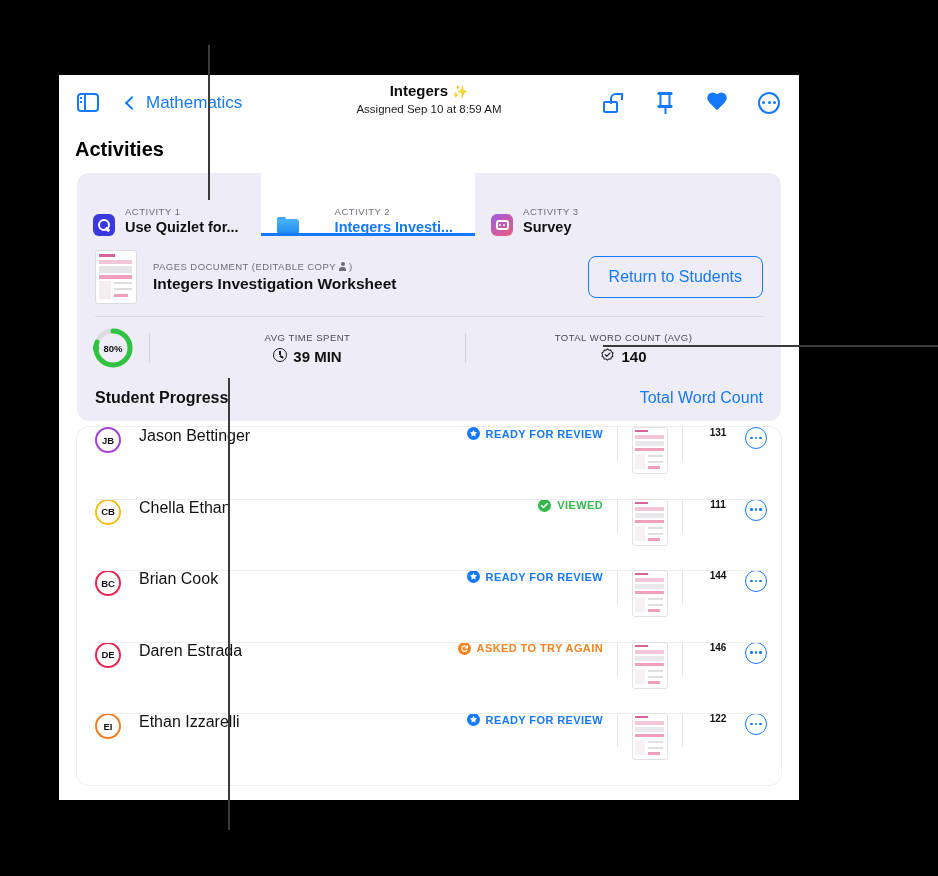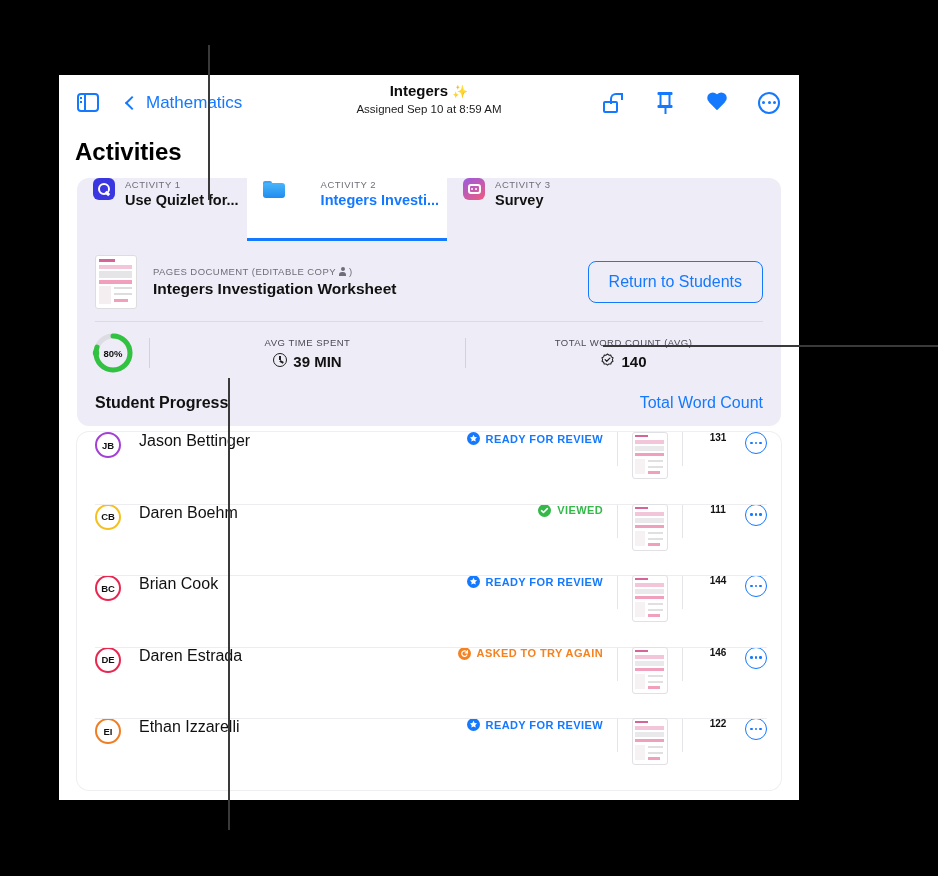--- a/index.html
+++ b/index.html
@@ -43,25 +43,25 @@
 
   .heart{width:22px;height:20px;position:relative;}
   .heart::before,.heart::after{content:"";position:absolute;top:0;width:11px;height:17px;background:#1479ff;border-radius:11px 11px 0 0;}
   .heart::before{left:11px;transform:rotate(-45deg);transform-origin:0 100%;}
   .heart::after{left:0;transform:rotate(45deg);transform-origin:100% 100%;}
 
   .dots-circle{width:22px;height:22px;border:2px solid #1479ff;border-radius:50%;display:flex;align-items:center;justify-content:center;gap:2.2px;box-sizing:border-box;}
   .dots-circle i{width:3px;height:3px;border-radius:50%;background:#1479ff;display:block;}
 
   
-  .activities-h{font-size:24px;font-weight:bold;color:#000;padding:8px 0 12px 16px;}
+  .activities-h{font-size:20px;font-weight:bold;color:#000;padding:8px 0 12px 16px;}
 
   
   .tabs-card{margin:0 18px;background:#eeecf6;border-radius:12px 12px 0 0;display:flex;height:63px;overflow:hidden;}
-  .tab{position:relative;display:flex;align-items:flex-start;gap:10px;padding:0 8px 0 16px;box-sizing:border-box;cursor:pointer;min-width:0;}
+  .tab{position:relative;display:flex;align-items:flex-end;gap:10px;padding:0 22px 0 16px;box-sizing:border-box;cursor:pointer;min-width:0;}
   .tab.active{background:#ffffff;gap:36px;}
   .tab.active::after{content:"";position:absolute;left:0;right:0;bottom:0;height:3px;background:#1479ff;}
   .tab .tlabels{display:flex;flex-direction:column;justify-content:center;min-width:0;}
   .tnum{font-size:9.5px;letter-spacing:.5px;color:#6e6e78;line-height:13px;text-transform:uppercase;}
   .tname{font-size:14.5px;font-weight:bold;color:#111;line-height:18px;white-space:nowrap;overflow:hidden;}
   .tab.active .tname{color:#1479ff;}
 
   .appicon{width:22px;height:22px;border-radius:6px;flex:0 0 auto;display:flex;align-items:center;justify-content:center;}
   .ic-quizlet{background:#3a36e0;}
   .ic-quizlet span{width:12px;height:12px;border-radius:50%;border:2.6px solid #fff;box-sizing:border-box;position:relative;}
@@ -302,21 +302,21 @@
         <div class="count">131</div>
         <div class="more">
             <i></i>
             <i></i>
             <i></i>
           </div>
       </div>
 
       <div class="row">
         <div class="av" style="border-color:#f5bf1e">CB</div>
-        <div class="sname">Daren Boehm</div>
+        <div class="sname">Chella Ethan</div>
         <div class="status" style="color:#34b84a">
           <span class="badge-ic">
             <svg width="13" height="13" viewBox="0 0 16 16">
                 <circle cx="8" cy="8" r="8" fill="#34b84a"></circle>
                 <path d="M4.4 8.2l2.3 2.3 4.8-4.8" fill="none" stroke="#fff" stroke-width="1.9" stroke-linecap="round" stroke-linejoin="round"></path>
               </svg>
           </span>
           <span>VIEWED</span>
         </div>
         <div class="rdiv"></div>

